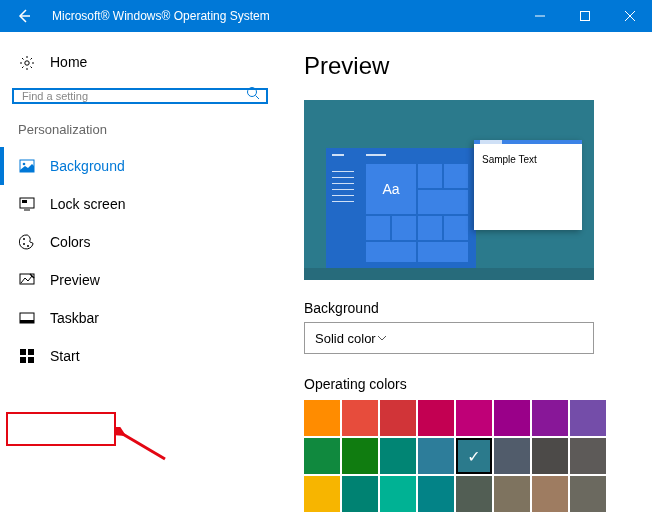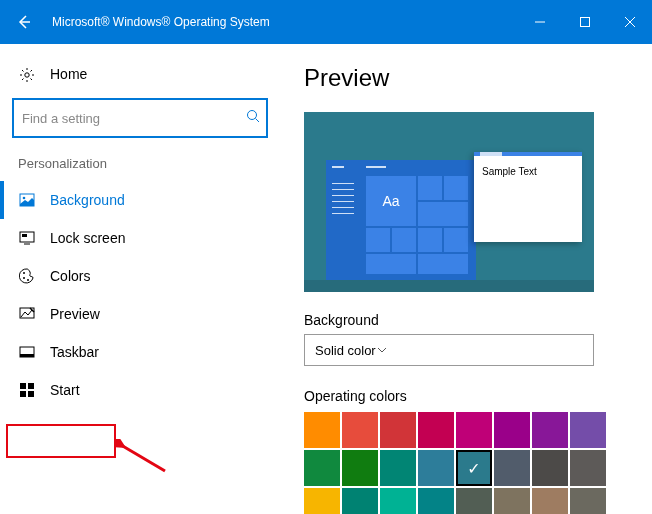--- a/index.html
+++ b/index.html
@@ -1,26 +1,26 @@
 <!DOCTYPE html>
 <html><head>
 <meta charset="utf-8">
 <style>
   * { box-sizing: border-box; margin: 0; padding: 0; font-family: "Segoe UI", sans-serif; }
   body { width: 652px; height: 514px; background: #fff; overflow: hidden; }
-  .titlebar { height: 44px; background: #0078d7; color: #fff; display: flex; align-items: center; font-size: 12px; }
+  .titlebar { height: 32px; background: #0078d7; color: #fff; display: flex; align-items: center; font-size: 12px; }
   .back-btn { width: 48px; height: 32px; display: flex; align-items: center; justify-content: center; }
   .titlebar-title { flex: 1; padding-left: 4px; }
   .win-controls { display: flex; }
   .win-btn { width: 45px; height: 32px; display: flex; align-items: center; justify-content: center; }
   .content { display: flex; height: calc(514px - 32px); }
   .sidebar { width: 280px; padding: 14px 12px 0 12px; }
   .home-row { display: flex; gap: 14px; padding: 8px 6px 14px 6px; font-size: 14px; }
   .search-wrap { position: relative; margin-bottom: 18px; }
-  .search-input { width: 100%; height: 40px; border: 2px solid #0078d7; padding: 0 30px 0 8px; font-size: 13px; color: #666; outline: none; }
+  .search-input { width: 100%; height: 16px; border: 2px solid #0078d7; padding: 0 30px 0 8px; font-size: 11px; color: #666; outline: none; }
   .search-input::placeholder { color: #888; }
   .search-icon { position: absolute; right: 8px; top: 50%; transform: translateY(-50%); color: #0078d7; }
   .section-label { color: #666; font-size: 13px; padding: 0 6px 10px 6px; }
   .nav-item { display: flex; align-items: center; gap: 14px; padding: 10px 6px; font-size: 14px; color: #000; position: relative; }
   .nav-item.active { color: #0078d7; }
   .nav-item.active::before { content: ""; position: absolute; left: -12px; top: 0; bottom: 0; width: 4px; background: #0078d7; }
   .nav-icon { width: 18px; height: 18px; display: flex; align-items: center; justify-content: center; flex-shrink: 0; }
   .taskbar-highlight { border: 2px solid #e30613; position: absolute; left: 6px; width: 110px; height: 34px; top: 380px; pointer-events: none; }
   .arrow-annot { position: absolute; left: 115px; top: 395px; pointer-events: none; }
   .main { flex: 1; padding: 20px 24px 0 24px; overflow: hidden; }

